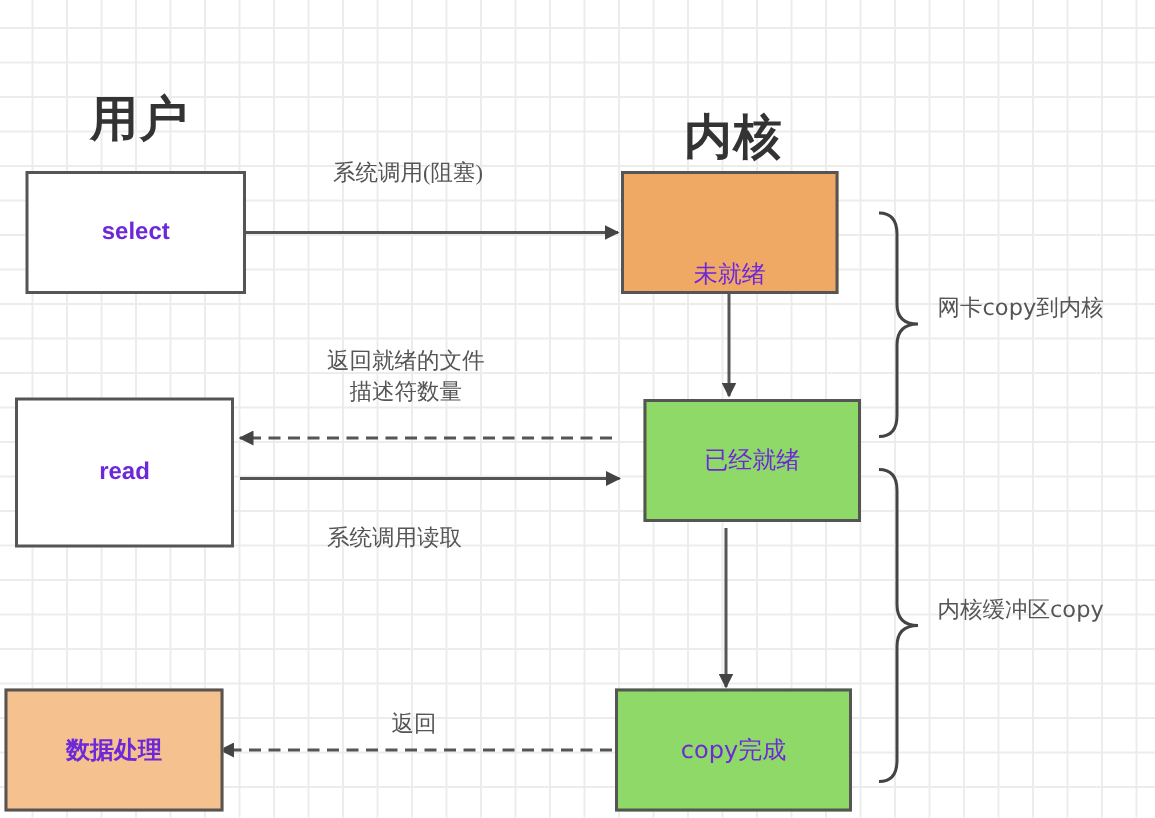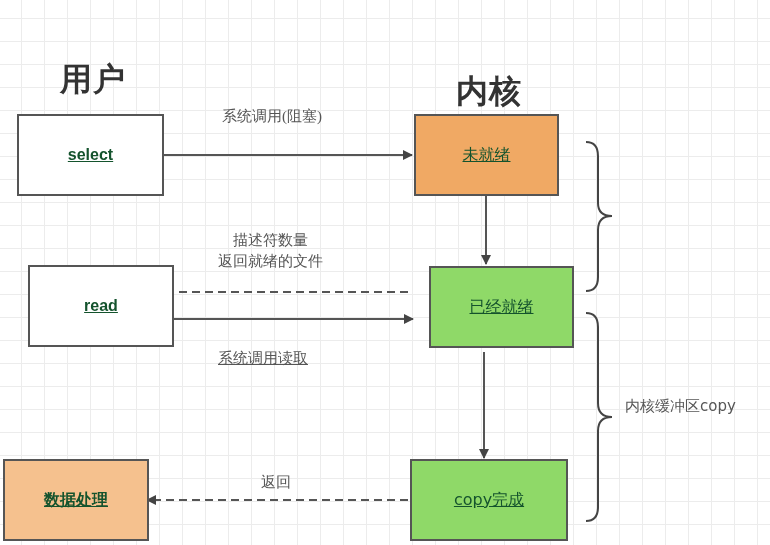--- a/index.html
+++ b/index.html
@@ -14,24 +14,24 @@
       font-family: "DejaVu Sans", "Liberation Sans", sans-serif;
       color: #333;
     }
     .heading {
       position: absolute; font-size: 32px; font-weight: bold; color: #333;
       letter-spacing: 1px;
     }
     .box {
       position: absolute; box-sizing: border-box; border: 2px solid #555;
       display: flex; align-items: center; justify-content: center;
-      font-size: 16px; color: #14532d; text-decoration: underline;
+      font-size: 16px; color: #6d28d9;
     }
     .box.white { background: #ffffff; font-weight: bold; font-family: "Liberation Sans", sans-serif; }
-    .box.orange { background: #f0a964; }
+    .box.orange { background: #f0a964; align-items: flex-end; }
     .box.lightorange { background: #f5c18e; font-weight: bold; }
     .box.green { background: #8fd968; }
     .label {
       position: absolute; font-size: 15px; color: #555; text-align: center;
       line-height: 21px; white-space: nowrap;
     }
     svg.links { position: absolute; left: 0; top: 0; }
   </style>
 </head>
 <body>
@@ -59,42 +59,43 @@
 
   <path d="M586,313 Q598,313 598,327 L598,403 Q598,417 612,417 Q598,417 598,431 L598,507 Q598,521 586,521" fill="none" stroke="#444" stroke-width="2"></path>
 </svg>
 
 <div class="heading" style="left:60px; top:58px;">用户</div>
 <div class="heading" style="left:456px; top:58px;margin-top:12px;">内核</div>
 
 <div class="box white" style="left:17px; top:114px; width:147px; height:82px;">
   <span>select</span>
 </div>
-<div class="box white" style="left:28px; top:265px; width:146px; height:82px;">
+<div class="box white" style="left:10px; top:265px; width:146px; height:100px;">
   <span>read</span>
 </div>
 <div class="box lightorange" style="left:3px; top:459px; width:146px; height:82px;">
   <span>数据处理</span>
 </div>
 
 <div class="box orange" style="left:414px; top:114px; width:145px; height:82px;">
   <span>未就绪</span>
 </div>
 <div class="box green" style="left:415px; top:266px; width:145px; height:82px;margin-left:14px;">
   <span>已经就绪</span>
 </div>
 <div class="box green" style="left:410px; top:459px; width:158px; height:82px;">
   <span>copy完成</span>
 </div>
 
 <div class="label" style="left:222px; top:106px;font-family:Liberation Serif, serif;">系统调用(阻塞)</div>
 <div class="label" style="left:218px; top:230px;">
+  <div>返回就绪的文件</div>
   <div>描述符数量</div>
-  <div>返回就绪的文件</div>
 </div>
-<div class="label" style="left:218px; top:348px;text-decoration:underline;">系统调用读取</div>
+<div class="label" style="left:218px; top:348px;">系统调用读取</div>
 <div class="label" style="left:261px; top:472px;">返回</div>
 
 <div class="label" style="left:625px; top:195px;">
+  <div>网卡copy到内核</div>
 </div>
 <div class="label" style="left:625px; top:396px;">
   <div>内核缓冲区copy</div>
 </div>
 
 </body></html>

